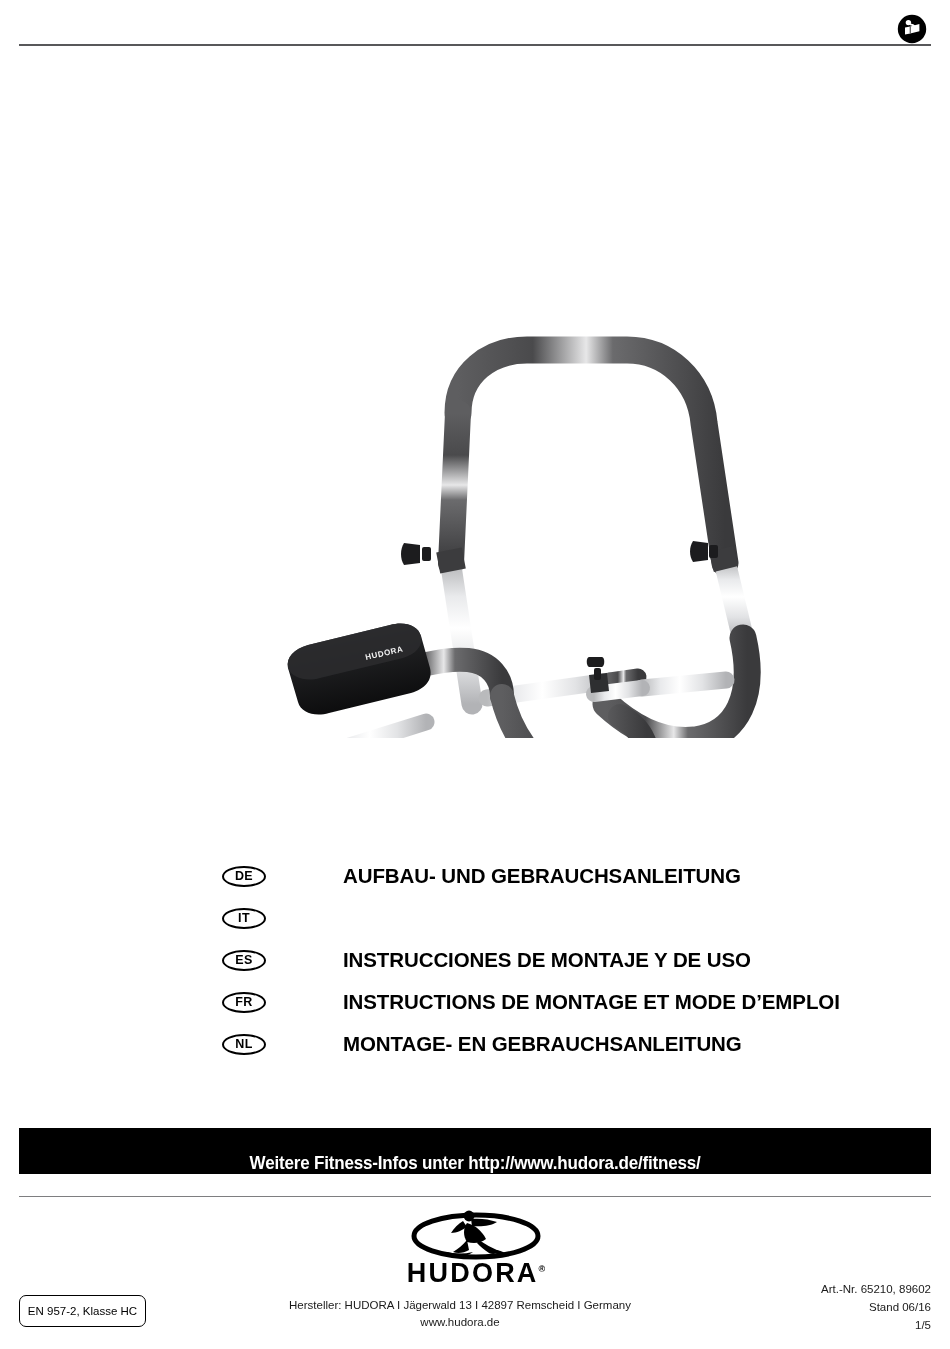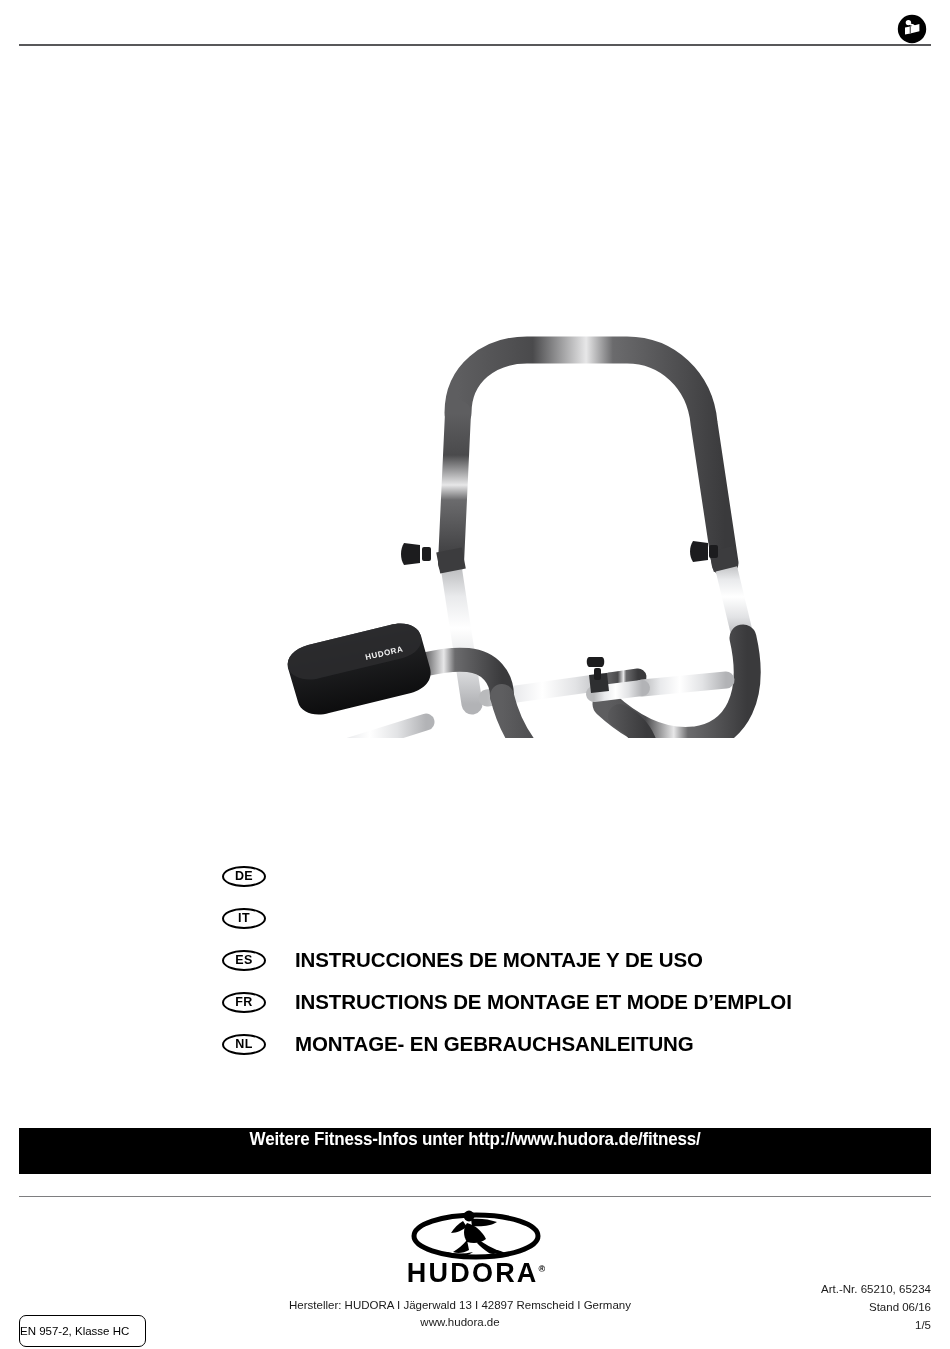--- a/index.html
+++ b/index.html
@@ -54,20 +54,21 @@
   .lang-list {
     position: absolute;
     left: 222px;
     top: 855px;
     width: 690px;
   }
   .lang-row {
     display: flex;
     align-items: center;
     height: 42px;
+    gap: 48px;
   }
   .lang-badge {
     flex: 0 0 auto;
     width: 44px;
     height: 21px;
     border: 2.2px solid #000;
     border-radius: 50% / 50%;
     display: flex;
     align-items: center;
     justify-content: center;
@@ -88,21 +89,21 @@
 
   
   .promo-banner {
     position: absolute;
     left: 19px;
     top: 1128px;
     width: 912px;
     height: 46px;
     background: #000000;
     display: flex;
-    align-items: flex-start;
+    align-items: flex-end;
     justify-content: center;
   }
   .promo-banner-text {
     color: #ffffff;
     font-size: 18.5px;
     font-weight: bold;
     letter-spacing: -0.2px;
     transform: scaleX(0.92);
   }
 
@@ -171,25 +172,25 @@
   .standard-badge {
     position: absolute;
     left: 19px;
     top: 1295px;
     width: 127px;
     height: 32px;
     border: 1.6px solid #000;
     border-radius: 7px;
     display: flex;
     align-items: center;
+    justify-content: center;
     font-size: 11.5px;
     color: #000;
     box-sizing: border-box;
     background: #fff;
-    margin-top: 20px;
   }
 </style>
 </head>
 <body>
 
 <div class="page">
 
   <div class="read-manual-icon">
     <svg viewBox="0 0 30 30" width="30" height="30" aria-hidden="true">
       <circle cx="15" cy="15" r="14.2" fill="#000000"></circle>
@@ -323,20 +324,21 @@
 
         <text x="176" y="492" fill="#f2f2f2" font-family="'Liberation Sans', sans-serif" font-size="8" font-weight="bold" letter-spacing="0.6" transform="rotate(-13 176 492)">HUDORA</text>
       </g>
     </svg>
   </div>
 
   <div class="lang-list">
 
     <div class="lang-row">
       <span class="lang-badge">DE</span>
+      <span class="lang-title">AUFBAU- UND GEBRAUCHSANLEITUNG</span>
     </div>
 
 
     <div class="lang-row">
       <span class="lang-badge">IT</span>
     </div>
 
     <div class="lang-row">
       <span class="lang-badge">ES</span>
       <span class="lang-title">INSTRUCCIONES DE MONTAJE Y DE USO</span>
@@ -380,21 +382,21 @@
       <span>HUDORA</span><span class="reg">®</span>
     </div>
   </div>
 
   <div class="manufacturer">
     <div>Hersteller: HUDORA I Jägerwald 13 I 42897 Remscheid I Germany</div>
     <div>www.hudora.de</div>
   </div>
 
   <div class="doc-meta">
-    <div>Art.-Nr. 65210, 65234</div>
+    <div>Art.-Nr. 65210, 89602</div>
     <div>Stand 06/16</div>
     <div>1/5</div>
   </div>
 
   <div class="standard-badge">
     <span>EN 957-2, Klasse HC</span>
   </div>
 
 </div>
 

